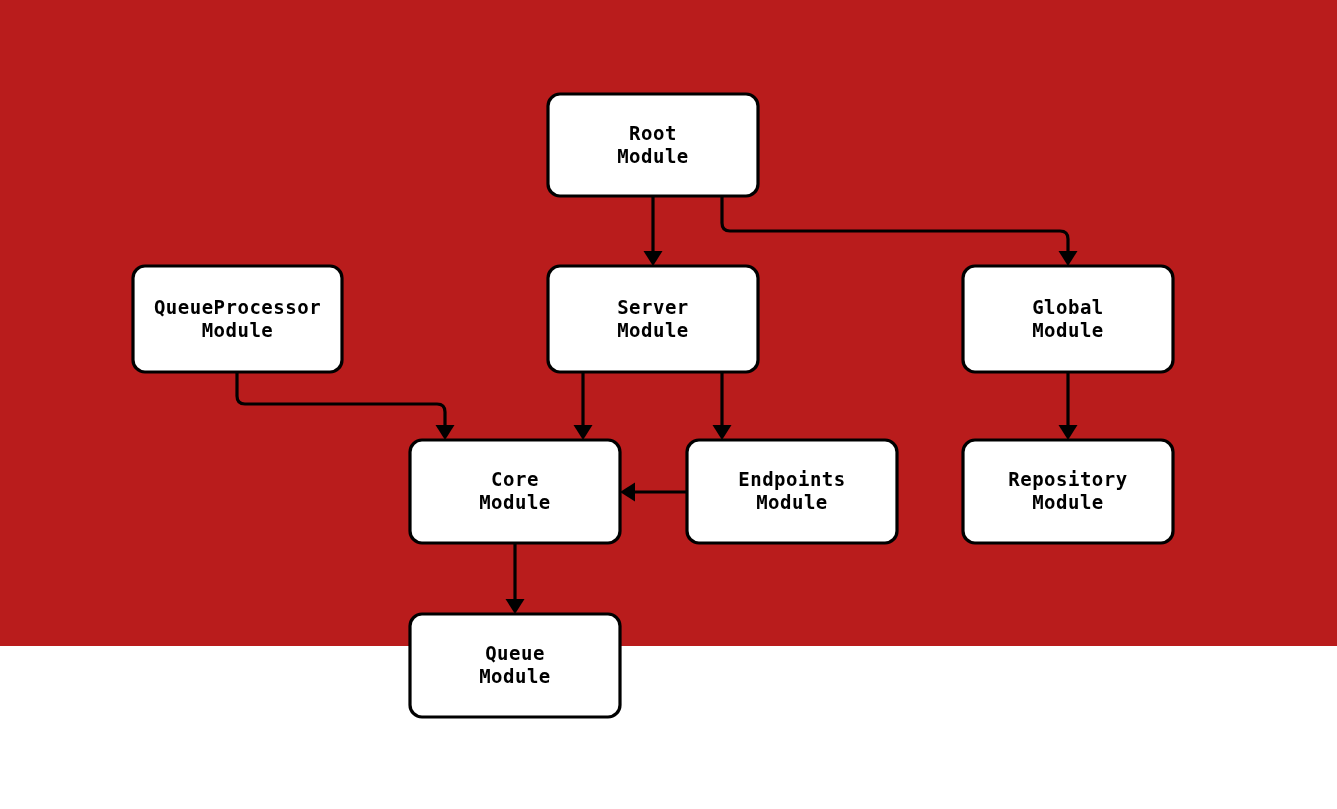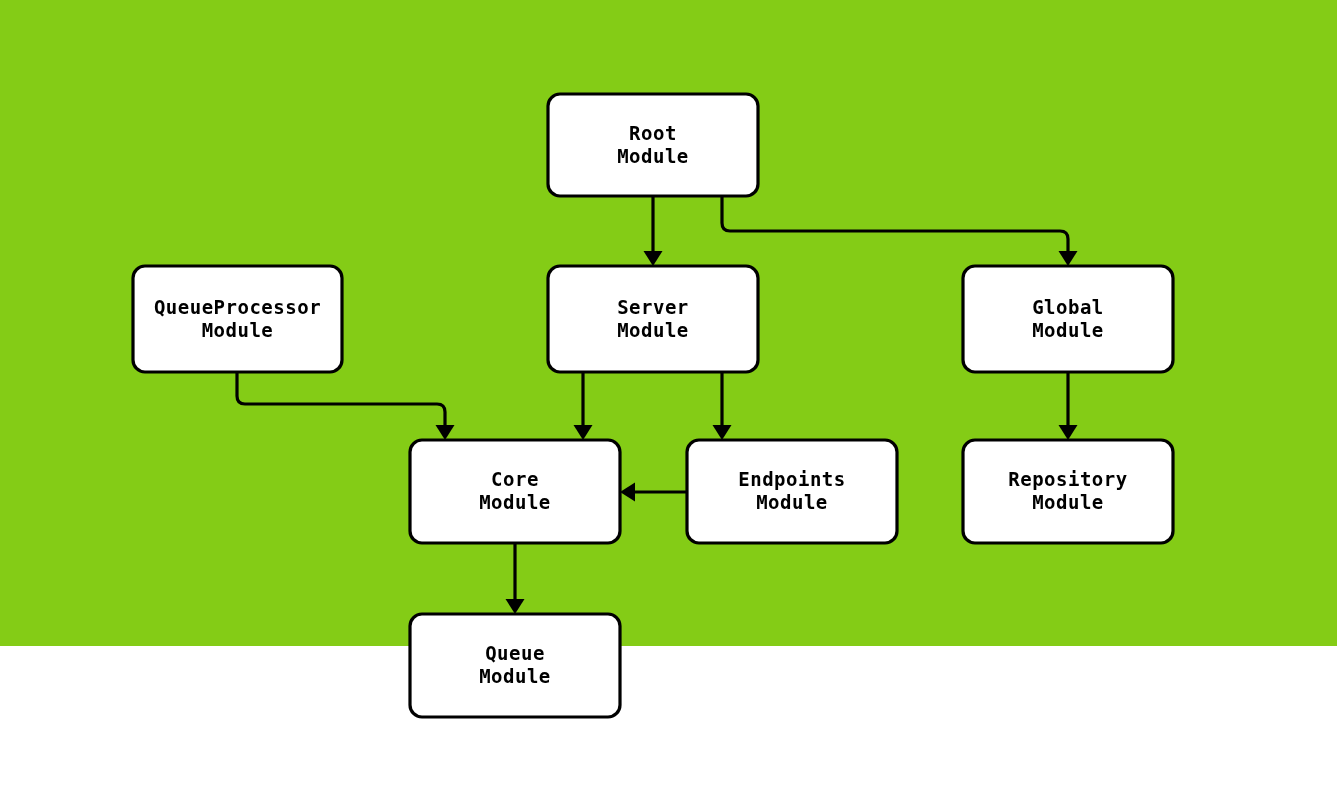--- a/index.html
+++ b/index.html
@@ -11,21 +11,21 @@
   body {
     width: 1337px;
     height: 809px;
     font-family: "DejaVu Sans Mono", "Liberation Mono", monospace;
     overflow: hidden;
   }
   #diagram-root {
     position: relative;
     width: 1337px;
     height: 646px;
-    background: #84cc16;
+    background: #b91c1c;
   }
   svg.diagram-canvas {
     display: block;
     width: 1337px;
     height: 809px;
   }
   .node-box {
     fill: #ffffff;
     stroke: #000000;
     stroke-width: 3.2;

